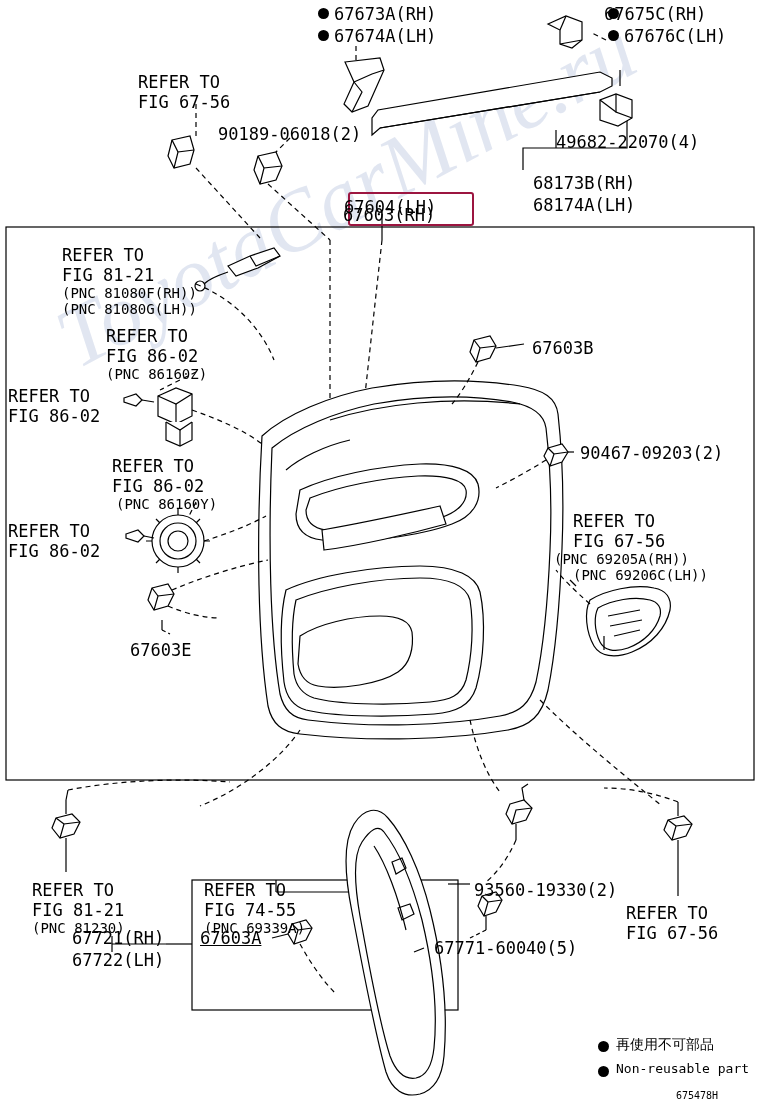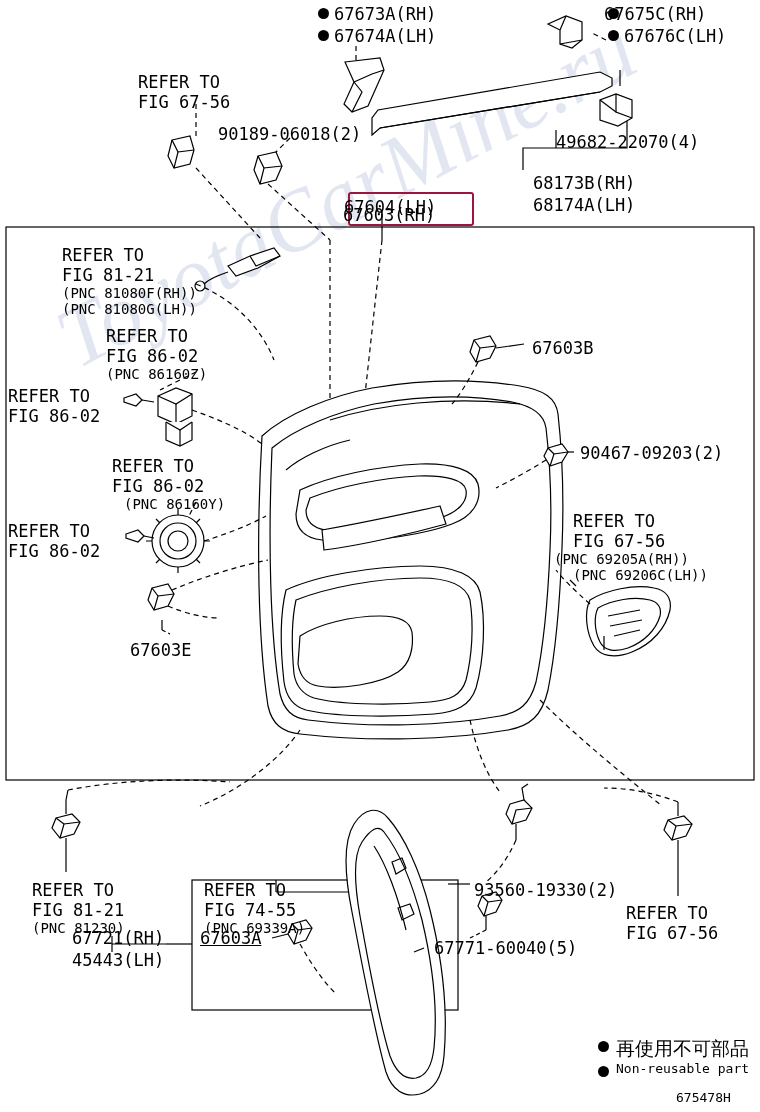--- a/index.html
+++ b/index.html
@@ -70,33 +70,33 @@
   .legend-dot {
     position: absolute;
     width: 11px;
     height: 11px;
     border-radius: 50%;
     background: #000;
   }
   .legend-jp {
     position: absolute;
     font-family: Liberation Mono, monospace;
-    font-size: 19px;
+    font-size: 14px;
     white-space: nowrap;
   }
   .legend-en {
     position: absolute;
     font-family: "DejaVu Sans Mono", "Liberation Mono", monospace;
     font-size: 13px;
     white-space: nowrap;
   }
   .code-br {
     position: absolute;
     font-family: "DejaVu Sans Mono", "Liberation Mono", monospace;
-    font-size: 13px;
+    font-size: 10px;
     color: #000;
   }
 </style>
 </head>
 <body>
 
 <div id="page">
 
   <div class="watermark">ToyotaCarMine.ru</div>
 
@@ -335,21 +335,21 @@
   <div class="lbl" style="left:106px; top:346px;">FIG 86-02</div>
   <div class="lbl small" style="left:106px; top:367px;">(PNC 86160Z)</div>
 
   <div class="lbl" style="left:532px; top:338px;">67603B</div>
 
   <div class="lbl" style="left:8px; top:386px;">REFER TO</div>
   <div class="lbl" style="left:8px; top:406px;">FIG 86-02</div>
 
   <div class="lbl" style="left:112px; top:456px;">REFER TO</div>
   <div class="lbl" style="left:112px; top:476px;">FIG 86-02</div>
-  <div class="lbl small" style="left:124px; top:497px;">(PNC 86160Y)</div>
+  <div class="lbl small" style="left:116px; top:497px;">(PNC 86160Y)</div>
 
   <div class="lbl" style="left:580px; top:443px;">90467-09203(2)</div>
 
   <div class="lbl" style="left:8px; top:521px;">REFER TO</div>
   <div class="lbl" style="left:8px; top:541px;">FIG 86-02</div>
 
   <div class="lbl" style="left:573px; top:511px;">REFER TO</div>
   <div class="lbl" style="left:573px; top:531px;">FIG 67-56</div>
   <div class="lbl small" style="left:554px; top:552px;">(PNC 69205A(RH))</div>
   <div class="lbl small" style="left:573px; top:568px;">(PNC 69206C(LH))</div>
@@ -363,21 +363,21 @@
   <div class="lbl" style="left:204px; top:880px;">REFER TO</div>
   <div class="lbl" style="left:204px; top:900px;">FIG 74-55</div>
   <div class="lbl small" style="left:204px; top:921px;">(PNC 69339A)</div>
 
   <div class="lbl" style="left:474px; top:880px;">93560-19330(2)</div>
 
   <div class="lbl" style="left:626px; top:903px;">REFER TO</div>
   <div class="lbl" style="left:626px; top:923px;">FIG 67-56</div>
 
   <div class="lbl" style="left:72px; top:928px;">67721(RH)</div>
-  <div class="lbl" style="left:72px; top:950px;">45443(LH)</div>
+  <div class="lbl" style="left:72px; top:950px;">67722(LH)</div>
   <div class="lbl" style="left:200px; top:928px;text-decoration:underline;">67603A</div>
   <div class="lbl" style="left:434px; top:938px;">67771-60040(5)</div>
 
   <div class="legend-dot" style="left:598px; top:1041px;"></div>
   <div class="legend-jp" style="left:616px; top:1036px;">再使用不可部品</div>
   <div class="legend-dot" style="left:598px; top:1066px;"></div>
   <div class="legend-en" style="left:616px; top:1061px;">Non-reusable part</div>
 
   <div class="code-br" style="left:676px; top:1090px;">675478H</div>
 

